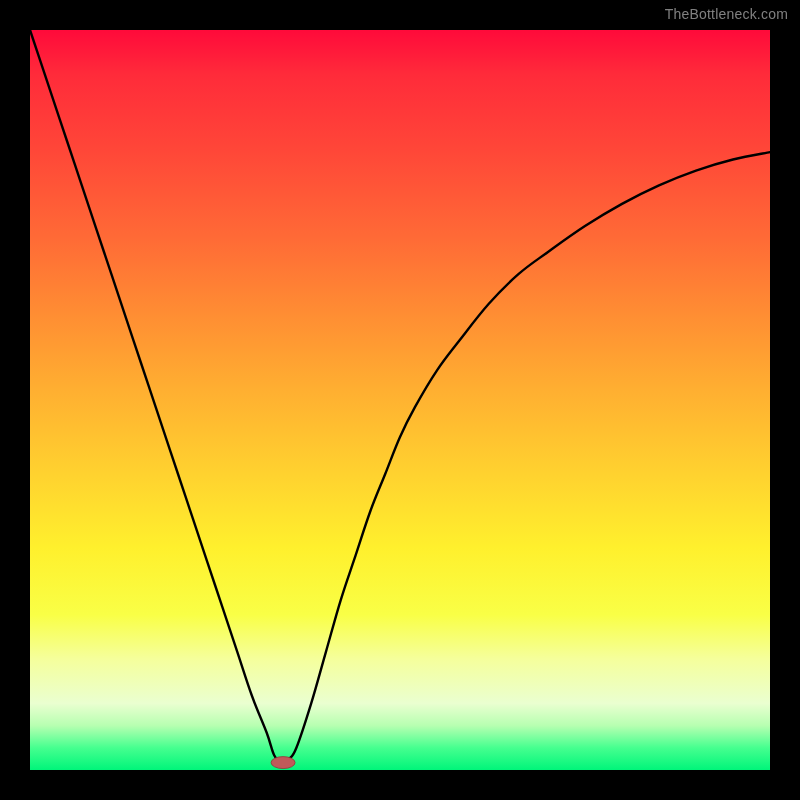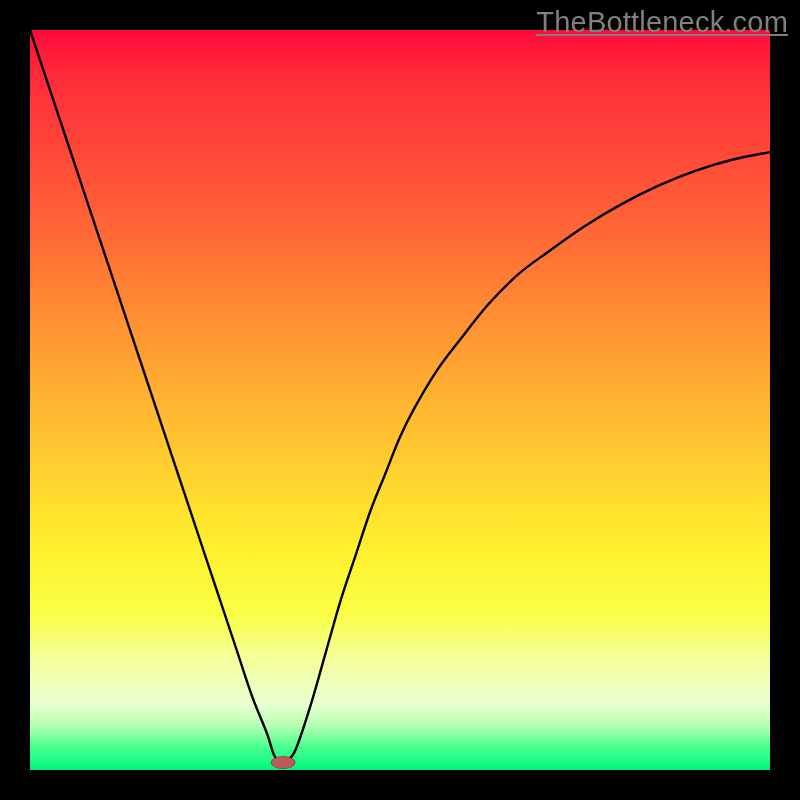--- a/index.html
+++ b/index.html
@@ -39,24 +39,23 @@
       #46ff8f 97%,
       #00f57a 100%
     );
     box-sizing: border-box;
   }
   .watermark {
     position: absolute;
     top: 6px;
     right: 12px;
     color: #808080;
-    font-size: 29px;
+    font-size: 14px;
     letter-spacing: 0.2px;
     user-select: none;
-    text-decoration: underline;
   }
   svg.curve {
     position: absolute;
     inset: 0;
     width: 100%;
     height: 100%;
     overflow: visible;
   }
   .marker {
     fill: #c05a5a;

